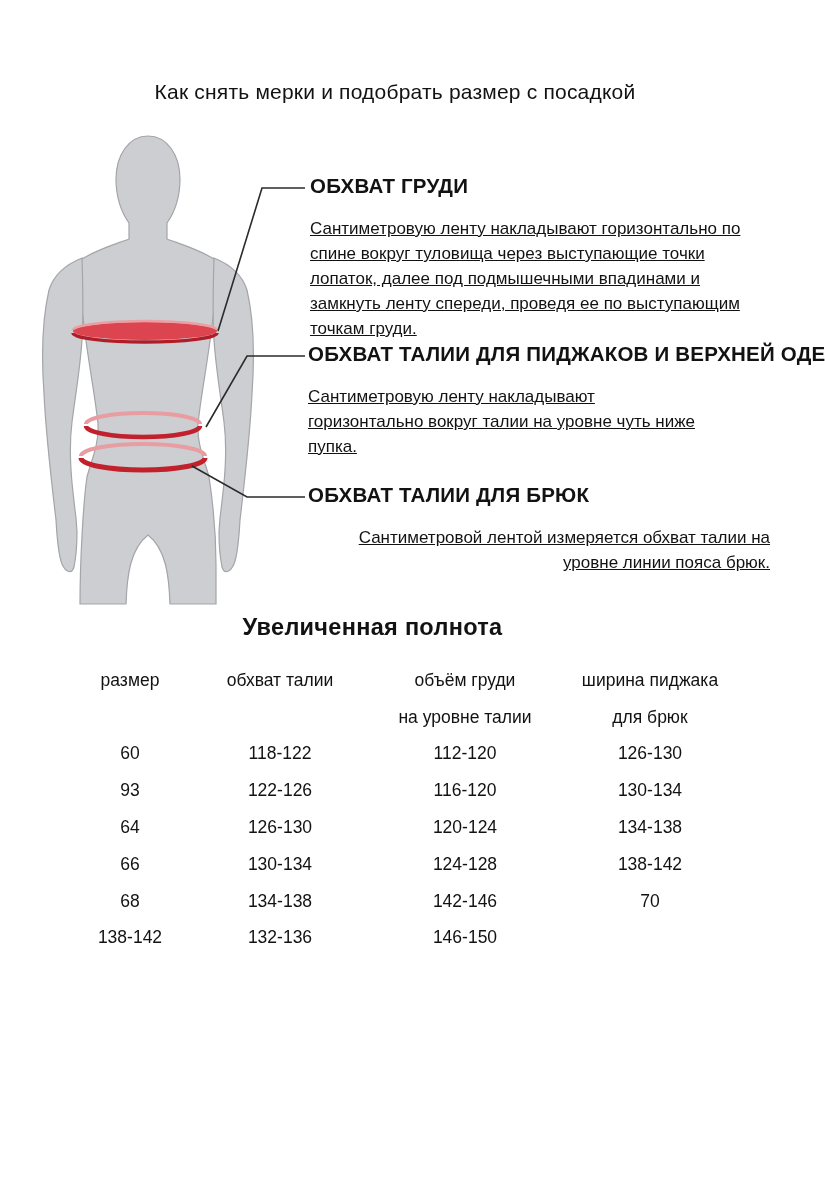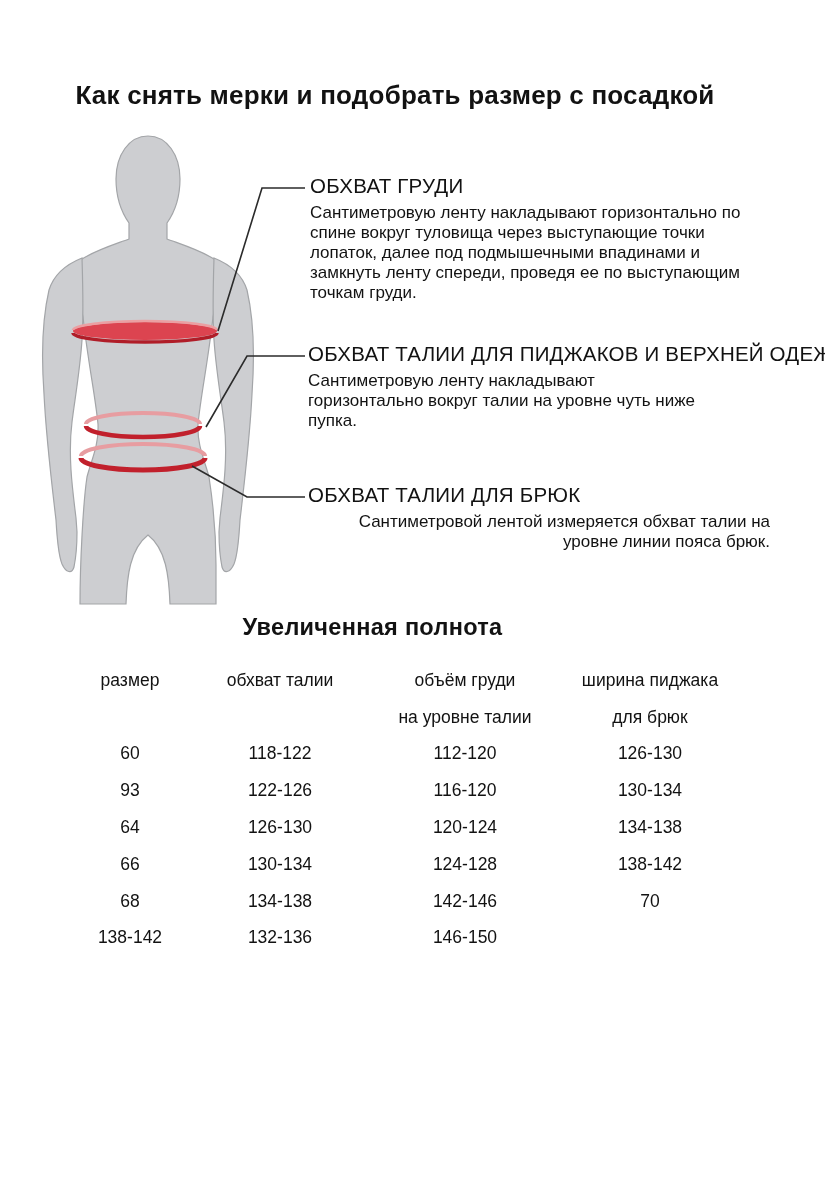--- a/index.html
+++ b/index.html
@@ -9,33 +9,33 @@
     position:relative;
     font-family:"Liberation Sans", sans-serif;
     color:#121212;
     overflow:hidden;
   }
   .page { position:absolute; inset:0; }
 
   .title {
     position:absolute; left:0; top:80px; width:790px;
     text-align:center;
-    font-size:26px; font-weight:700; letter-spacing:0.2px;
+    font-size:21px; font-weight:400; letter-spacing:0.2px;
     white-space:nowrap;
   }
 
   .figure-svg { position:absolute; left:20px; top:130px; width:300px; height:480px; }
 
   .measure { position:absolute; }
   .measure .mh {
-    font-size:20.5px; font-weight:400; white-space:nowrap; letter-spacing:0.2px;
+    font-size:20.5px; font-weight:700; white-space:nowrap; letter-spacing:0.2px;
   }
   .measure .mb {
-    margin-top:5px;
-    font-size:17px; line-height:20px;
+    margin-top:18px;
+    font-size:17px; line-height:25px;text-decoration:underline;
   }
   .m1 { left:310px; top:174px; }
   .m1 .mb { width:452px; }
   .m2 { left:308px; top:342px; }
   .m2 .mb { width:400px; }
   .m3 { left:308px; top:483px; }
   .m3 .mb { width:462px;text-align:right; }
 
   .table-title {
     position:absolute; left:0; top:614px; width:745px;

